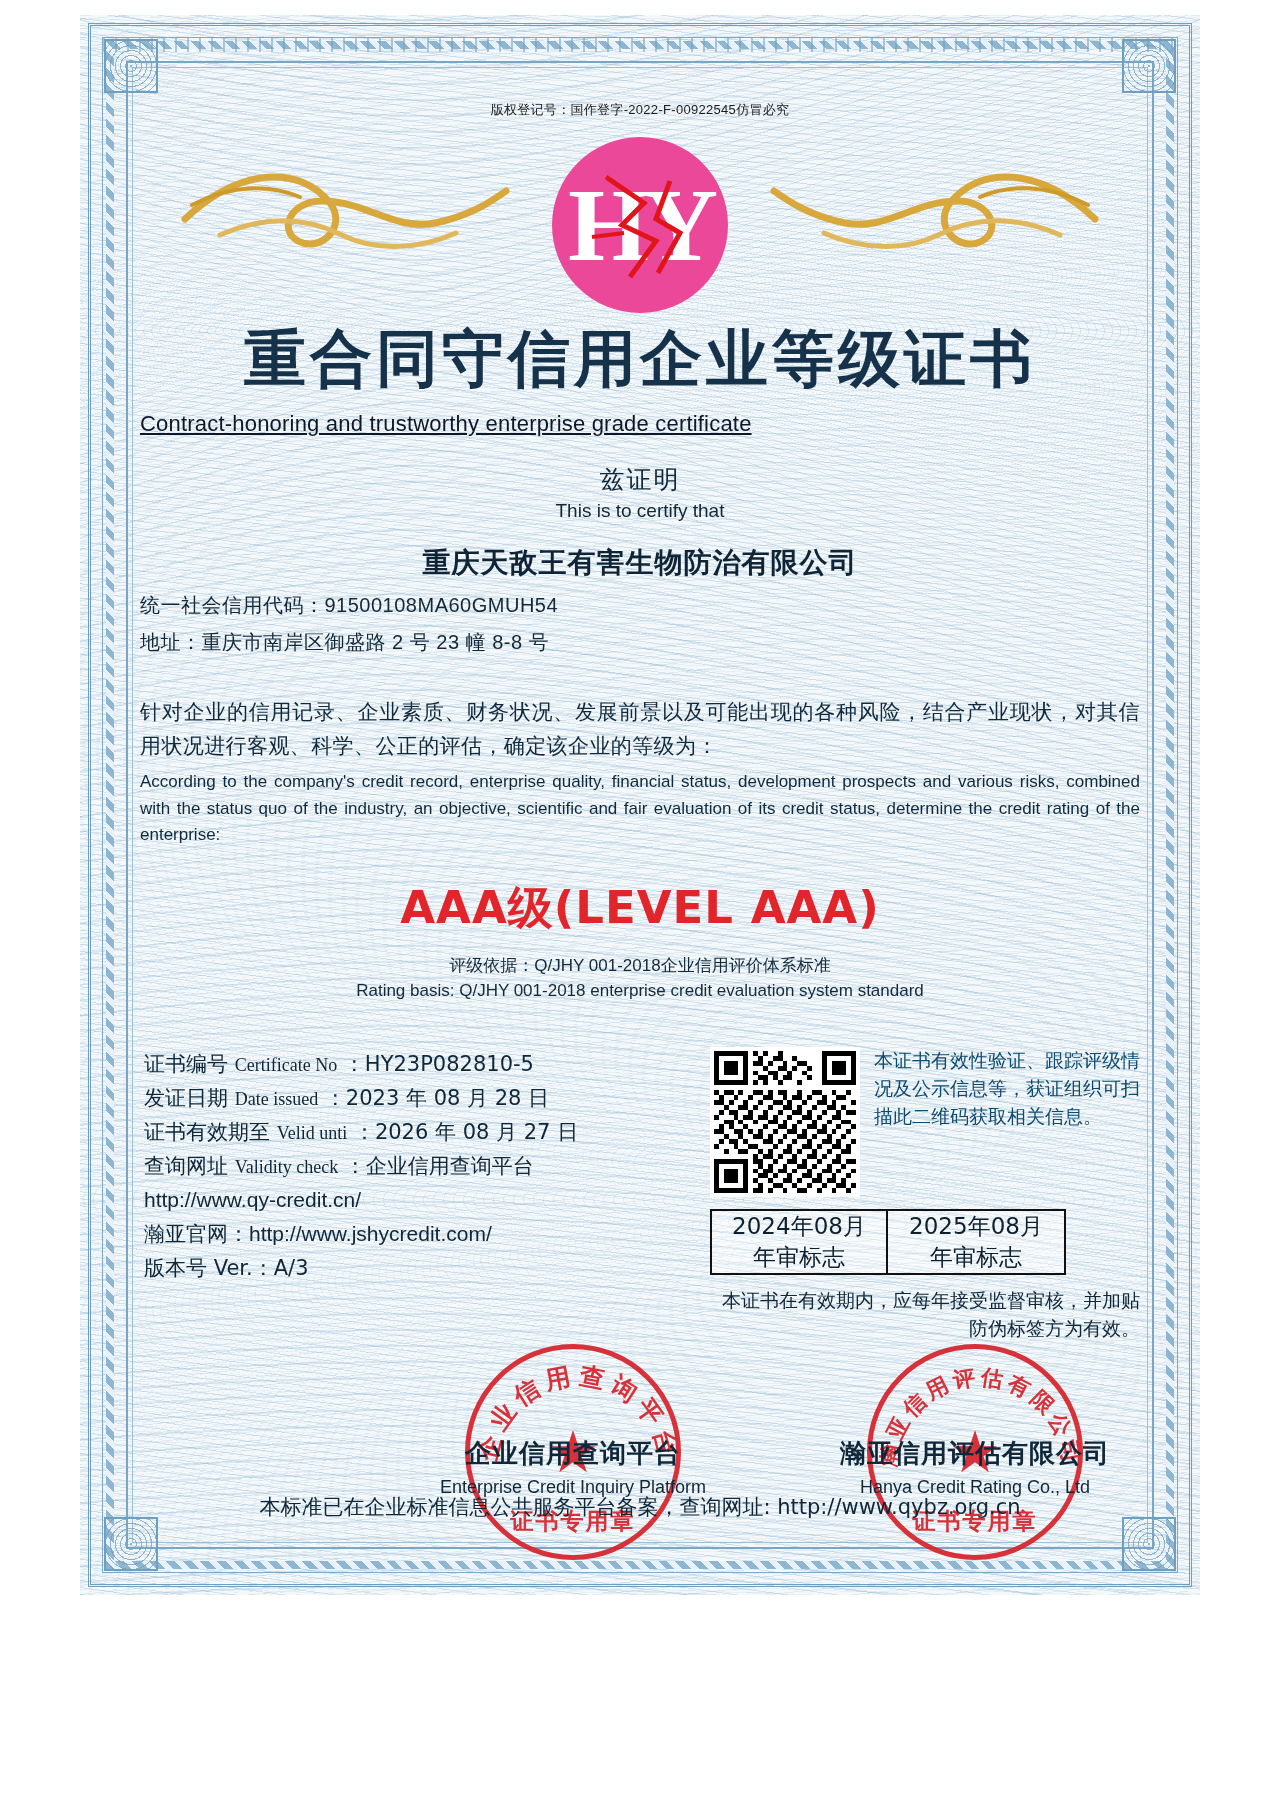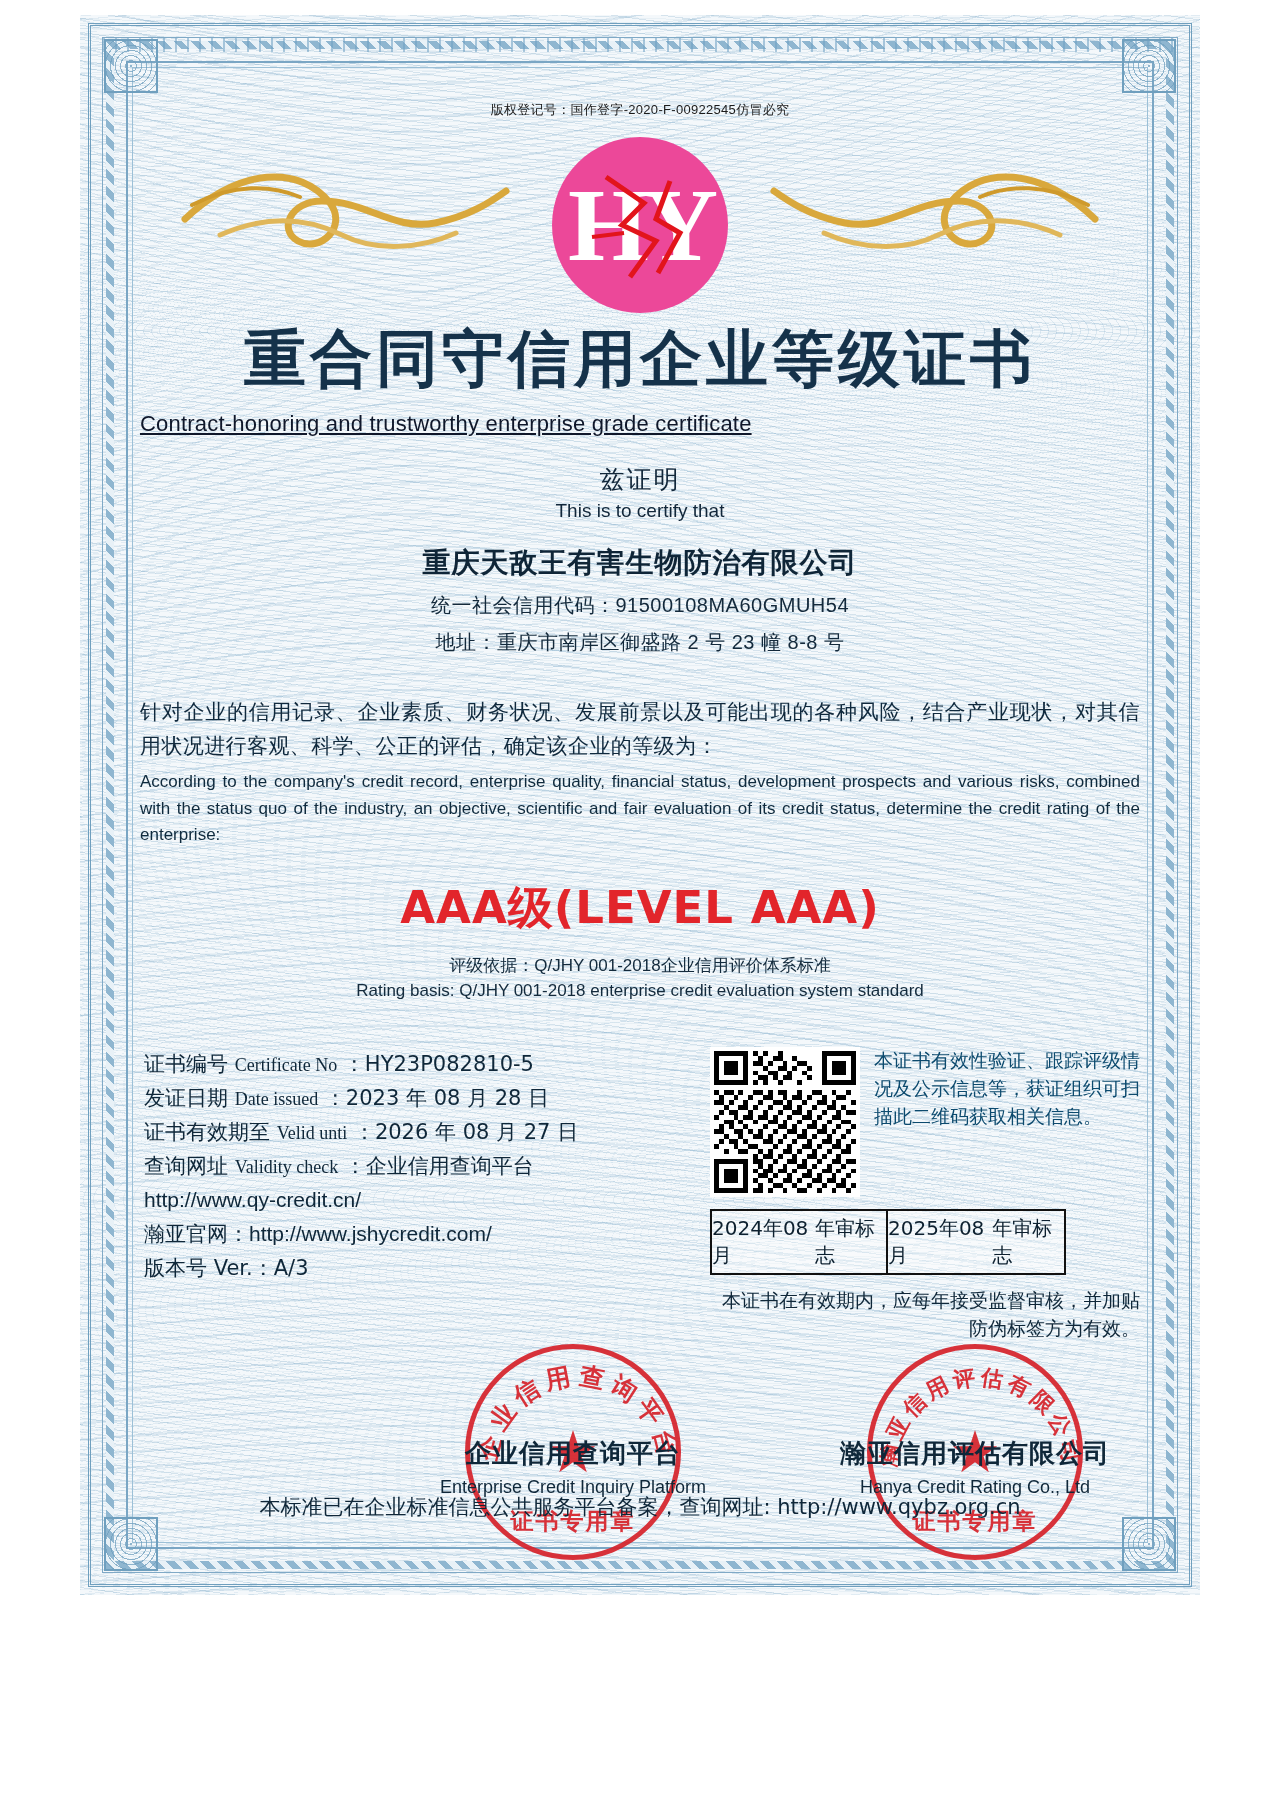--- a/index.html
+++ b/index.html
@@ -161,21 +161,20 @@
   .company {
     text-align: center;
     font-size: 28px;
     font-weight: bold;
     color: #0f2537;
     margin-top: 22px;
     letter-spacing: 1px;
     font-family: "DejaVu Sans", sans-serif;
   }
   .sub-line {
-    text-align: center;
     font-size: 20px;
     color: #13293b;
     margin-top: 10px;
     letter-spacing: .5px;
   }
 
   
   .para-block { margin-top: 40px; }
   .para-cn {
     font-size: 21px;
@@ -260,24 +259,24 @@
   }
   .stamp-boxes {
     display: flex;
     margin-top: 12px;
   }
   .stamp-box {
     width: 178px;
     height: 66px;
     border: 2px solid #111;
     display: flex;
-    flex-direction: row;
+    flex-direction: column;
     align-items: center;
     justify-content: center;
-    font-size: 20px;
+    font-size: 23px;
     color: #0d202f;
     background: rgba(255,255,255,0.35);
     font-family: "DejaVu Sans", sans-serif;
   }
   .stamp-box + .stamp-box { border-left: none; }
   .stamp-note {
     margin-top: 12px;
     font-size: 19px;
     color: #0f2739;
     line-height: 1.45;
@@ -368,21 +367,21 @@
   <div class="border-inner"></div>
   <div class="border-inner2"></div>
 
   <div class="rosette tl"></div>
   <div class="rosette tr"></div>
   <div class="rosette bl"></div>
   <div class="rosette br"></div>
 
   <div class="content">
 
-    <div class="copyright-line">版权登记号：国作登字-2020-F-00922545仿冒必究</div>
+    <div class="copyright-line">版权登记号：国作登字-2022-F-00922545仿冒必究</div>
 
     <div class="logo-row">
       <svg class="flourish left" viewBox="0 0 330 110">
         <path d="M5 62 C60 10, 120 8, 150 46 C168 70, 140 96, 118 84 C98 73, 110 44, 142 44 C186 44, 214 74, 255 66 C290 59, 312 44, 326 34" fill="none" stroke="#d9a83c" stroke-width="7" stroke-linecap="round"></path>
         <path d="M40 78 C90 56, 130 62, 162 78 C196 95, 240 92, 276 76" fill="none" stroke="#e0b75a" stroke-width="5" stroke-linecap="round"></path>
         <path d="M12 48 C54 26, 92 28, 120 40" fill="none" stroke="#cf9a2c" stroke-width="4" stroke-linecap="round"></path>
       </svg>
 
       <svg class="flourish right" viewBox="0 0 330 110">
         <path d="M5 62 C60 10, 120 8, 150 46 C168 70, 140 96, 118 84 C98 73, 110 44, 142 44 C186 44, 214 74, 255 66 C290 59, 312 44, 326 34" fill="none" stroke="#d9a83c" stroke-width="7" stroke-linecap="round"></path>

